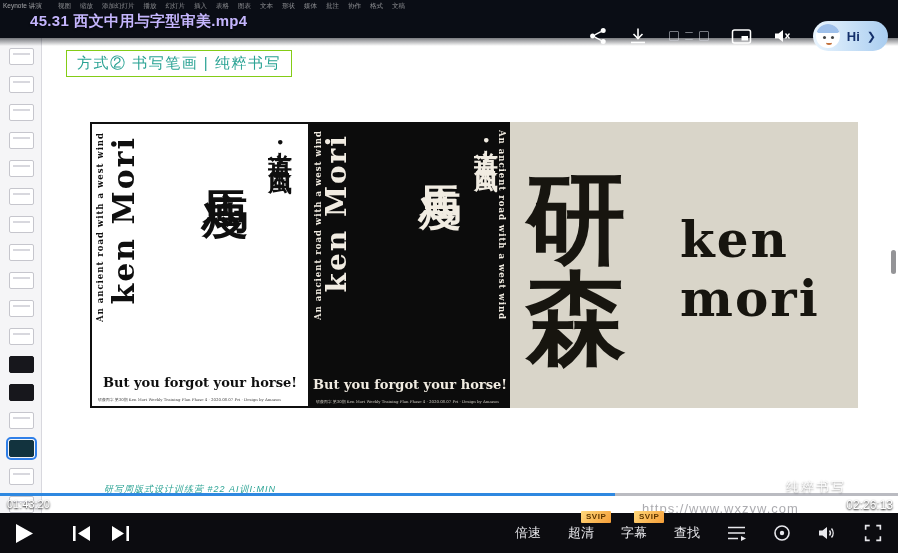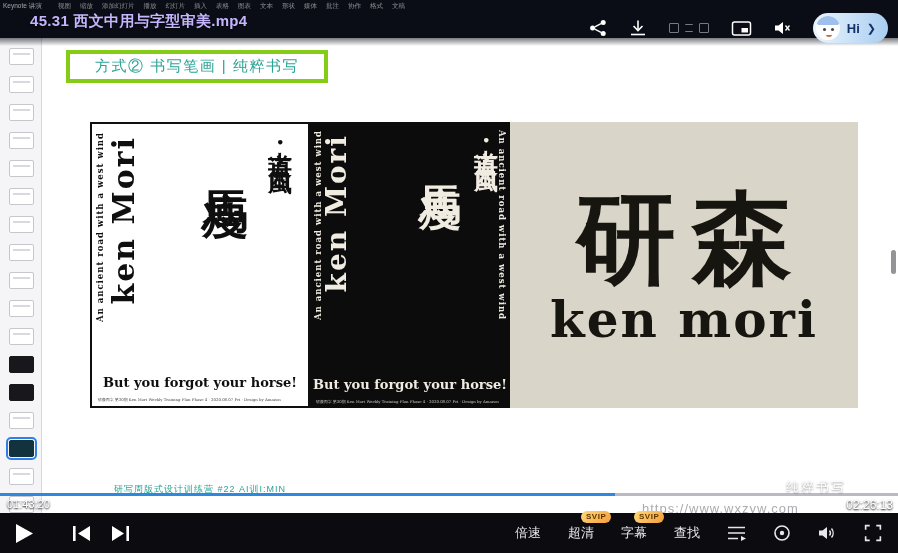--- a/index.html
+++ b/index.html
@@ -9,51 +9,51 @@
   .canvas{position:absolute;left:42px;top:38px;right:0;bottom:0;background:#fff;overflow:hidden;}
   .sidebar{position:absolute;left:0;top:38px;bottom:0;width:42px;background:#f5f5f7;border-right:1px solid #d8d8de;box-sizing:border-box;}
   .thumbs{display:flex;flex-direction:column;gap:11px;padding:10px 0 0 9px;}
   .thumb{width:23px;height:15px;background:#fff;border:1px solid #c6c6cd;border-radius:2px;flex:0 0 auto;}
   .thumb.light::after{content:"";display:block;margin:4px 3px 0 3px;height:2px;background:#d8d8de;}
   .thumb.dark{background:#17171c;border-color:#17171c;}
   .thumb.selected{background:#12333e;border-color:#12333e;outline:2px solid #2f7fe8;outline-offset:1px;}
   .scroll-handle{position:absolute;right:2px;top:212px;width:5px;height:24px;background:#3c3c42;border-radius:3px;opacity:.55;}
 
   
-  .slide-title{position:absolute;left:24px;top:12px;color:#2aa394;font-size:15px;letter-spacing:1.5px;border:4px solid #84cc16;padding:3px 25px;white-space:nowrap;}
+  .slide-title{position:absolute;left:24px;top:12px;color:#2aa394;font-size:15px;letter-spacing:1.5px;border:1px solid #84cc16;padding:3px 10px;white-space:nowrap;}
   .panels{position:absolute;left:48px;top:84px;display:flex;}
   .panel{height:286px;position:relative;box-sizing:border-box;font-family:"DejaVu Serif",serif;}
   .p1{width:220px;background:#fff;border:2px solid #0f0f0f;color:#0f0f0f;}
   .p2{width:200px;background:#0c0c0c;color:#f1ece2;}
   .p3{width:348px;background:#d9d5c9;color:#17150f;}
   .vedge{position:absolute;top:8px;writing-mode:vertical-rl;font-size:8.5px;font-weight:bold;letter-spacing:1px;white-space:nowrap;}
   .vedge.left{left:3px;transform:rotate(180deg);}
   .vedge.right{right:3px;}
   .latin-big{position:absolute;left:14px;top:12px;writing-mode:vertical-rl;transform:rotate(180deg);font-size:30px;font-weight:bold;letter-spacing:2px;white-space:nowrap;}
   .cn-big{position:absolute;right:58px;top:30px;writing-mode:vertical-rl;font-size:46px;font-weight:bold;line-height:1.05;}
   .cn-small{position:absolute;right:12px;top:8px;writing-mode:vertical-rl;font-size:24px;font-weight:bold;letter-spacing:3px;}
   .bottom-line{position:absolute;left:0;right:0;bottom:16px;text-align:center;font-size:13px;font-weight:bold;white-space:nowrap;}
   .mini-cap{position:absolute;left:6px;bottom:3px;font-size:6px;transform:scale(.65);transform-origin:left bottom;white-space:nowrap;opacity:.8;}
   .p2 .latin-big{left:10px;font-size:28px;}
   .p2 .cn-big{right:48px;font-size:42px;}
   .p2 .cn-small{right:8px;}
-  .p3-inner{position:absolute;inset:0;display:flex;flex-direction:column;align-items:center;justify-content:center;padding-top:6px;}
+  .p3-inner{position:absolute;inset:0;display:flex;align-items:center;justify-content:center;padding-top:6px;}
   .p3-cn{font-size:100px;font-weight:bold;letter-spacing:16px;line-height:1;margin-left:16px;}
   .p3-latin{font-size:50px;font-weight:bold;letter-spacing:2px;margin-top:2px;}
-  .slide-foot1{position:absolute;left:72px;top:445px;font-size:9px;color:#2aa394;letter-spacing:1px;}
+  .slide-foot1{position:absolute;left:62px;top:445px;font-size:9px;color:#2aa394;letter-spacing:1px;font-style:italic;}
   .slide-foot2{position:absolute;left:62px;top:459px;font-size:11px;color:#2aa394;letter-spacing:2.5px;}
 
   
   .topbar{position:absolute;left:0;top:0;right:0;height:38px;background:#0a0d15;z-index:20;}
   .topfade{position:absolute;left:0;top:38px;right:0;height:8px;background:linear-gradient(rgba(10,13,21,.55),rgba(10,13,21,0));z-index:19;pointer-events:none;}
   .kn-app-label{position:absolute;left:3px;top:2px;font-size:6.5px;color:rgba(255,255,255,.6);z-index:22;}
   .kn-toolbar{position:absolute;left:58px;top:2px;display:flex;gap:9px;font-size:6.5px;color:rgba(255,255,255,.5);white-space:nowrap;z-index:22;}
   .kn-tool{color:rgba(255,255,255,.5);}
   .video-title{position:absolute;left:30px;top:12px;font-size:15px;font-weight:bold;color:#c4b5fd;letter-spacing:.3px;z-index:22;text-shadow:0 1px 2px rgba(0,0,0,.6);}
-  .top-icons{position:absolute;right:10px;top:12px;height:32px;display:flex;align-items:center;gap:22px;z-index:22;}
+  .top-icons{position:absolute;right:10px;top:20px;height:32px;display:flex;align-items:center;gap:22px;z-index:22;}
   .tico{display:flex;align-items:center;justify-content:center;cursor:pointer;}
   .mini-group{display:flex;gap:6px;align-items:center;opacity:.55;}
   .mini-ico{width:8px;height:8px;border:1px solid #cfd2da;border-radius:1px;}
   .mini-ico.lines{border:none;border-top:1px solid #cfd2da;border-bottom:1px solid #cfd2da;height:6px;}
   .avatar-pill{display:flex;align-items:center;gap:7px;height:30px;padding:0 12px 0 3px;border-radius:16px;background:linear-gradient(90deg,#eaf5fe,#a9cdf0);cursor:pointer;}
   .face{width:24px;height:24px;border-radius:50%;background:#fff;position:relative;overflow:hidden;}
   .face .cap{position:absolute;left:1px;top:-2px;width:22px;height:11px;background:#9fc0ea;border-radius:11px 11px 2px 2px;}
   .face::before{content:"";position:absolute;left:7px;top:12px;width:3px;height:3px;border-radius:50%;background:#444;box-shadow:8px 0 0 #444;}
   .face::after{content:"";position:absolute;left:10px;top:16px;width:6px;height:3px;border-bottom:2px solid #c2703a;border-radius:50%;}
   .hi-label{font-size:13px;font-weight:bold;color:#14306b;}
@@ -67,21 +67,21 @@
   .time-cur{position:absolute;left:7px;top:498px;font-size:11px;color:#fff;text-shadow:0 1px 2px #000;z-index:16;}
   .time-tot{position:absolute;right:5px;top:498px;font-size:12px;color:#fff;text-shadow:0 1px 2px #000;z-index:16;}
 
   
   .ctrlbar{position:absolute;left:0;right:0;bottom:0;height:40px;background:#0c0c10;display:flex;align-items:center;padding:0 16px;box-sizing:border-box;z-index:18;}
   .cbtn{display:flex;align-items:center;justify-content:center;cursor:pointer;}
   .cbtn.play{margin-right:40px;}
   .cbtn.prev{margin-right:22px;}
   .right-group{margin-left:auto;display:flex;align-items:center;gap:27px;}
   .ctrl-label{font-size:13px;color:#e8e8ec;position:relative;cursor:pointer;white-space:nowrap;}
-  .svip{position:absolute;top:-13px;left:13px;background:linear-gradient(135deg,#ffd87b,#f59e38);color:#5c3500;font-size:8px;font-weight:bold;padding:1px 5px;border-radius:6px;line-height:1.3;letter-spacing:.5px;}
+  .svip{position:absolute;top:-13px;left:13px;background:linear-gradient(135deg,#ffd87b,#f59e38);color:#5c3500;font-size:8px;font-weight:bold;padding:1px 5px;border-radius:1px;line-height:1.3;letter-spacing:.5px;}
 </style>
 </head>
 <body>
 
 <div id="stage">
 
   <div class="sidebar">
     <div class="thumbs">
         <div class="thumb light"></div>
         <div class="thumb light"></div>

